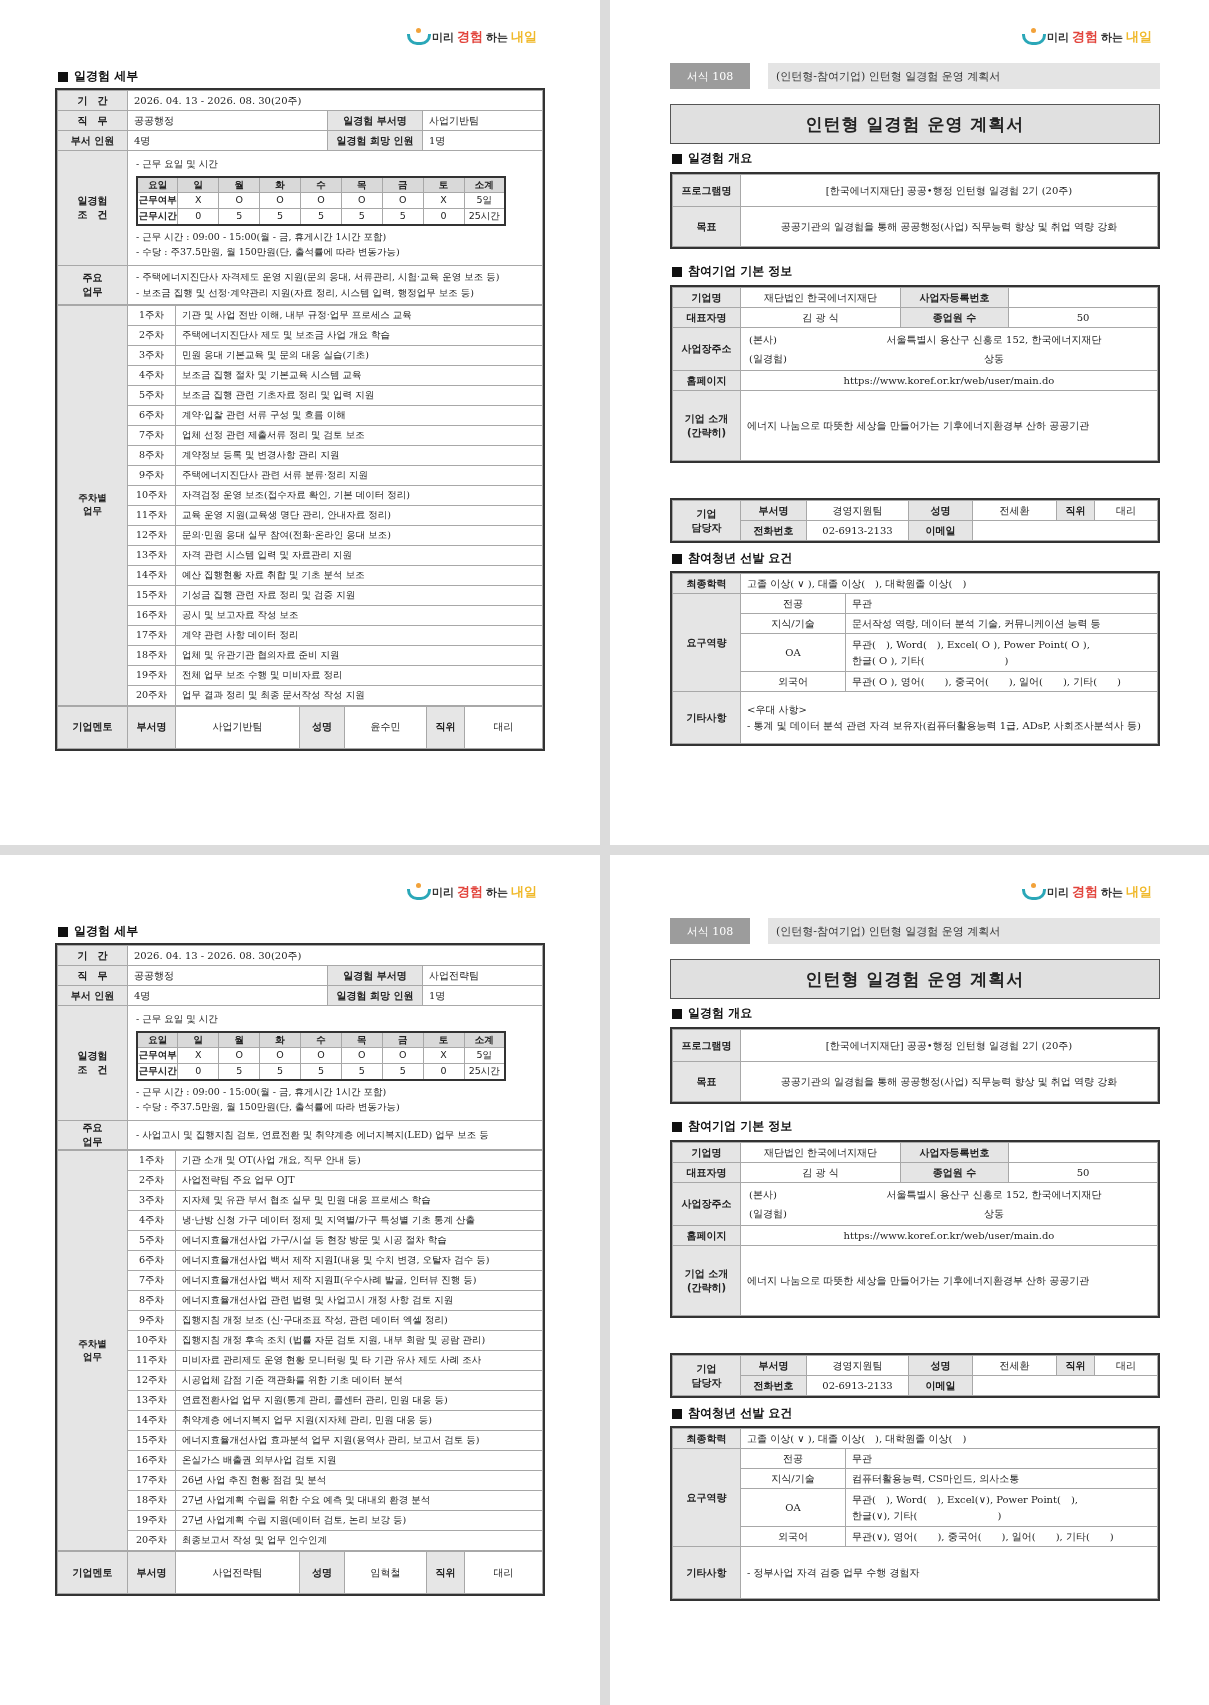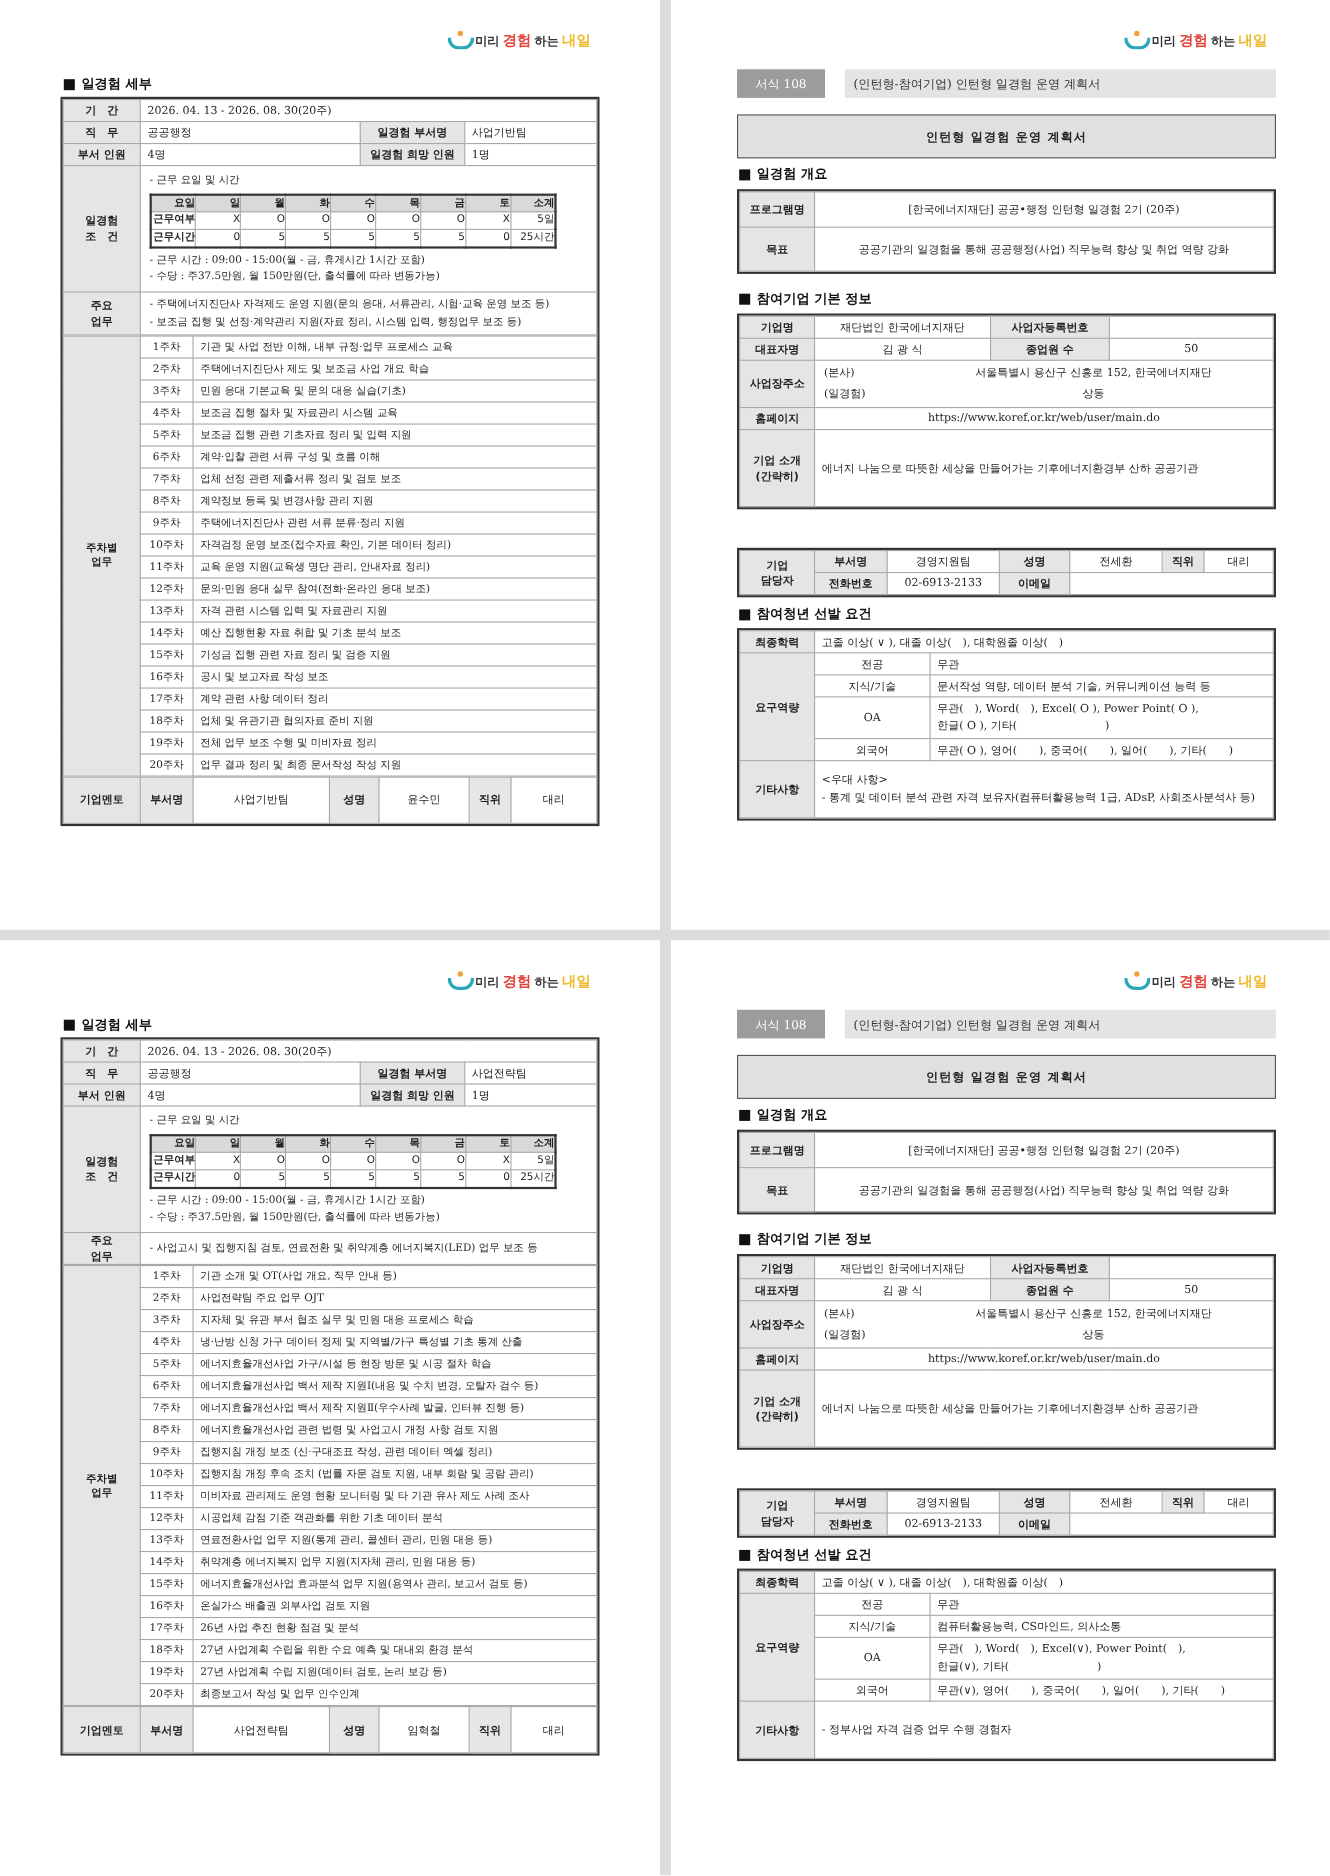--- a/index.html
+++ b/index.html
@@ -41,36 +41,36 @@
     .tbl { position: absolute; border: 2px solid #333; }
     .tbl table td { border-color: #a8a8a8; }
 
     
     .detail-tbl { left: 55px; width: 490px; }
     .page.tl .detail-tbl { top: 90px; }
     .page.bl .detail-tbl { top: 950px; top: 95px; }
 
     .cond-cell { padding: 6px 8px; font-size: 9.5px; line-height: 1.55; }
     .inner-sched { width: 370px; border: 2px solid #333; margin: 4px 0 4px 0; }
-    .inner-sched td { height: 14px; font-family: "DejaVu Sans", sans-serif; font-size: 9.5px; text-align: right; padding: 0; border-color: #8c8c8c; }
+    .inner-sched td { height: 14px; font-family: "DejaVu Sans", sans-serif; font-size: 9.5px; text-align: center; padding: 0; border-color: #8c8c8c; }
     .inner-sched tr:first-child td { background: #d9d9d9; font-weight: bold; }
     .inner-sched td.rh { font-weight: bold; background: #fff; }
     .inner-sched tr:first-child td.rh { background: #d9d9d9; }
 
     .task-cell { padding: 3px 8px; font-size: 9.5px; line-height: 1.65; }
     .week-tbl td { height: 20px; font-size: 9.5px; }
     .week-tbl td.wk { width: 48px; text-align: center; padding: 0; }
     .mentor-row td { height: 42px; }
 
     
     .form-bar { position: absolute; left: 60px; width: 490px; height: 26px; display: flex; }
     .form-bar .num { width: 80px; background: #9c9c9c; color: #fff; font-size: 11px; display: flex; align-items: center; justify-content: center; }
     .form-bar .lbl { flex: 1; margin-left: 18px; background: #e4e4e4; font-size: 11px; display: flex; align-items: center; padding-left: 8px; color: #333; }
     .main-title { position: absolute; left: 60px; width: 490px; height: 40px; background: #e0e0e0; border: 1px solid #555;
-                  font-family: "DejaVu Sans", sans-serif; font-size: 11px; font-weight: bold; display: flex; align-items: center; justify-content: center; letter-spacing: 1px; }
+                  font-family: "DejaVu Sans", sans-serif; font-size: 17px; font-weight: bold; display: flex; align-items: center; justify-content: center; letter-spacing: 1px; }
     .r-tbl { left: 60px; width: 490px; }
     .intro-cell { height: 70px; margin-left: 28px; }
   </style>
 </head>
 <body>
 
 <div class="grid">
   <div class="gutter-v"></div>
   <div class="gutter-h"></div>
 
@@ -190,21 +190,21 @@
             <tr>
               <td class="wk">2주차</td>
               <td>주택에너지진단사 제도 및 보조금 사업 개요 학습</td>
             </tr>
             <tr>
               <td class="wk">3주차</td>
               <td>민원 응대 기본교육 및 문의 대응 실습(기초)</td>
             </tr>
             <tr>
               <td class="wk">4주차</td>
-              <td>보조금 집행 절차 및 자료관리 시스템 교육</td>
+              <td>보조금 집행 절차 및 기본교육 시스템 교육</td>
             </tr>
             <tr>
               <td class="wk">5주차</td>
               <td>보조금 집행 관련 기초자료 정리 및 입력 지원</td>
             </tr>
             <tr>
               <td class="wk">6주차</td>
               <td>계약·입찰 관련 서류 구성 및 흐름 이해</td>
             </tr>
             <tr>

